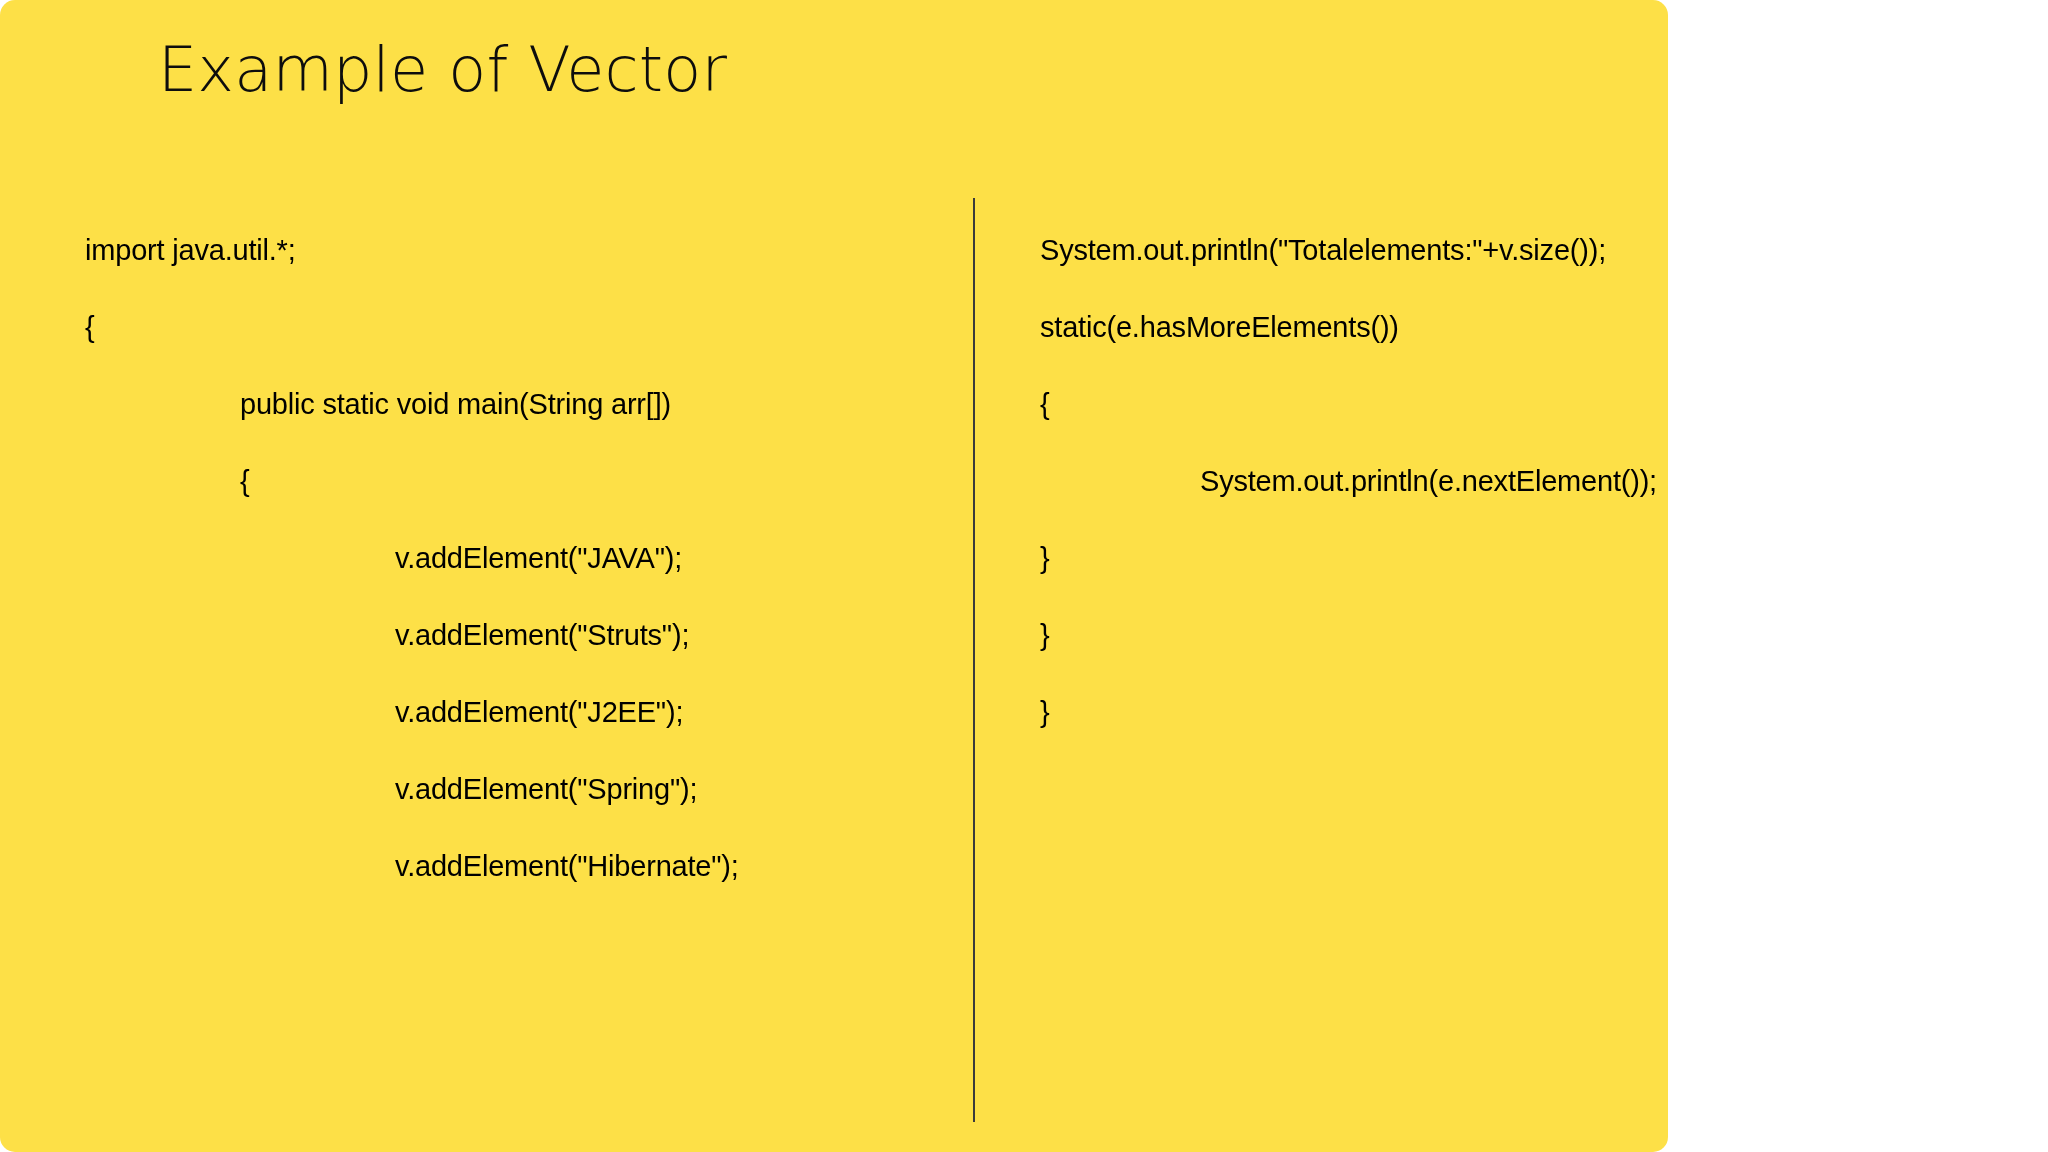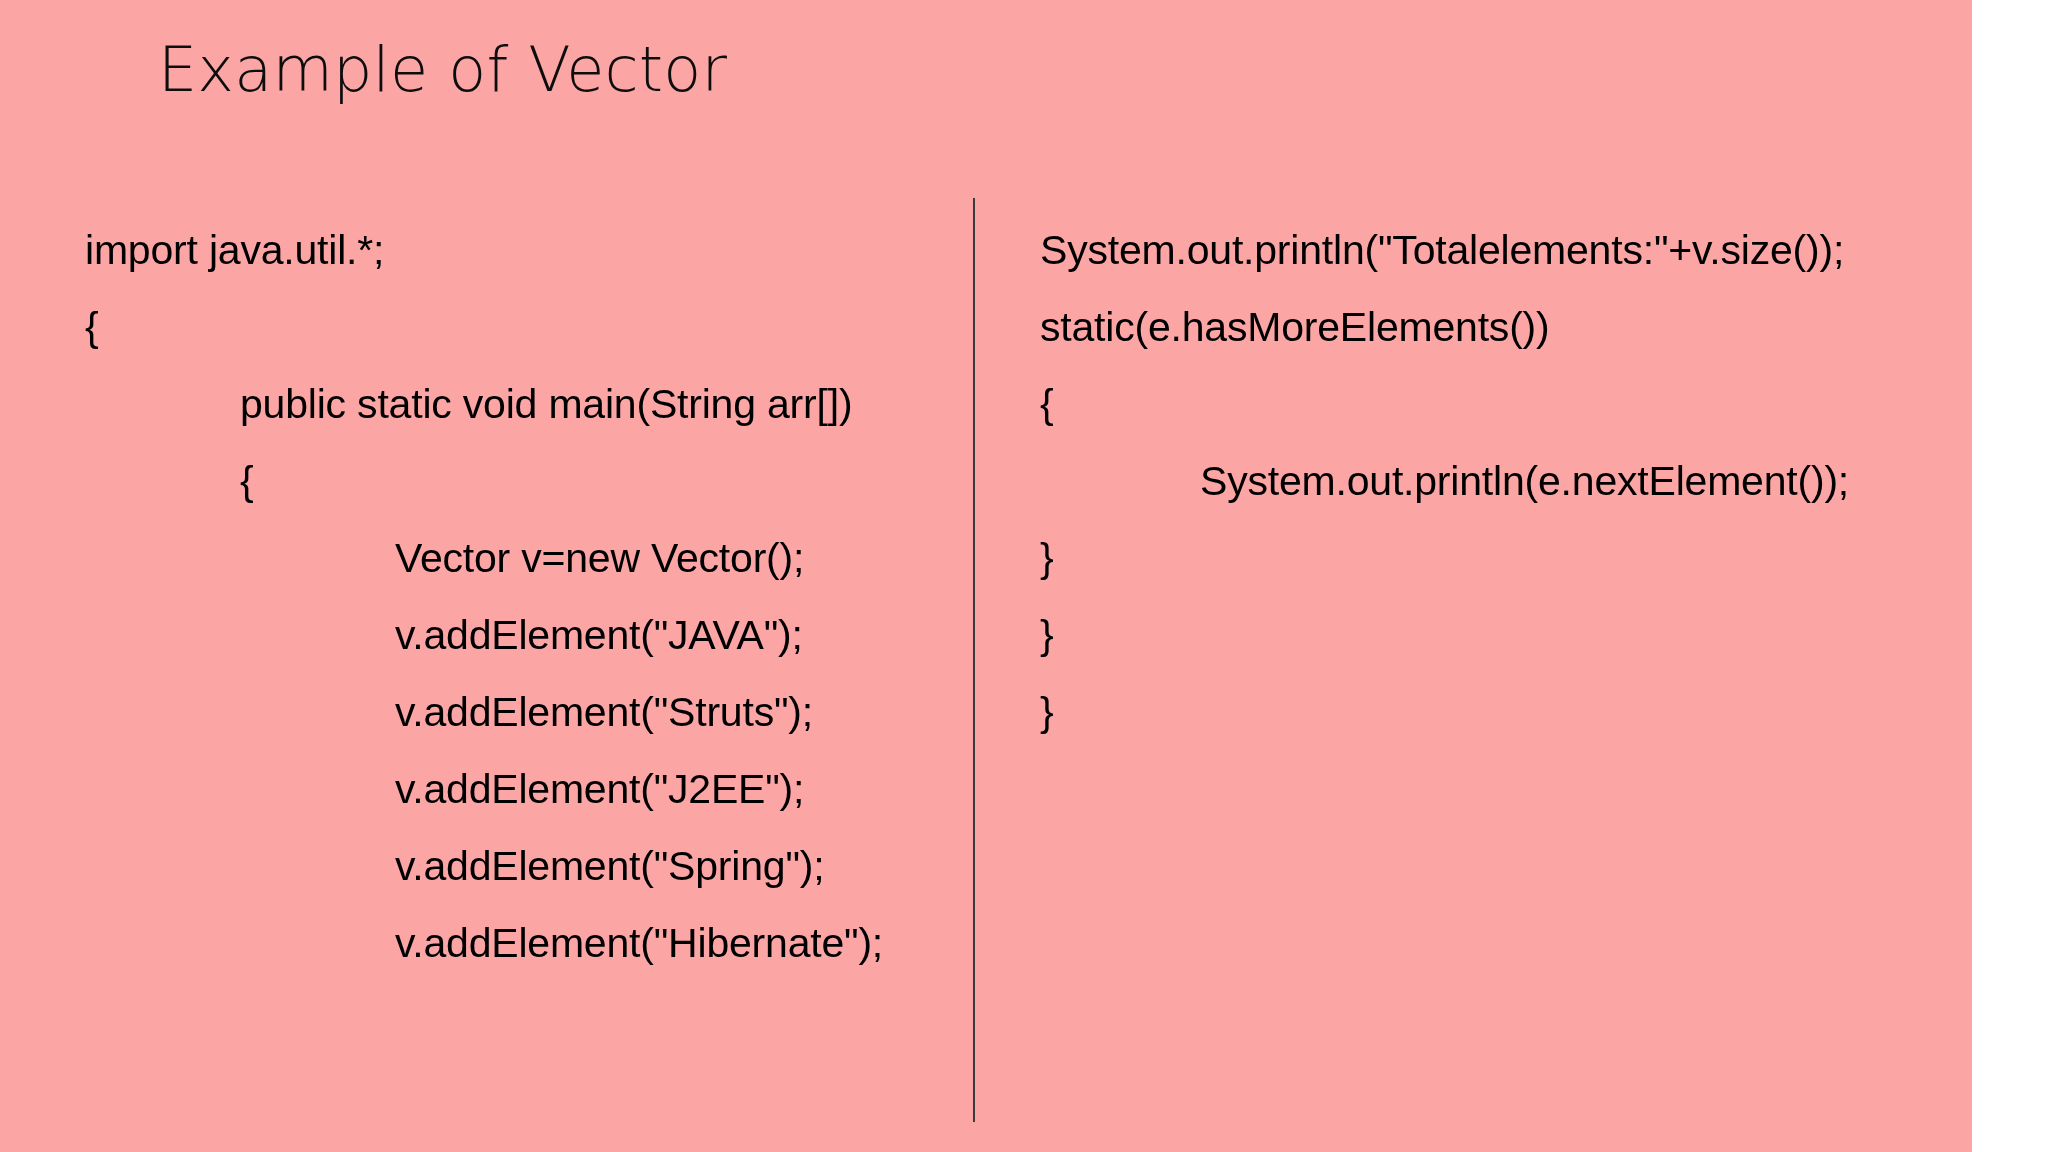--- a/index.html
+++ b/index.html
@@ -13,23 +13,24 @@
     position: relative;
     overflow: hidden;
     font-family: "Liberation Sans", sans-serif;
     color: #000000;
     -webkit-font-smoothing: antialiased;
   }
 
   #slide {
     position: absolute;
     left: 0; top: 0;
-    width: 1972px;
+    width: 1668px;
     height: 1152px;
-    background: #fca5a5;
+    background: #fde047;
+    border-radius: 15px;
   }
 
   #slide-title {
     position: absolute;
     left: 158px;
     top: 32px;
     font-family: "DejaVu Sans", sans-serif;
     font-weight: 300;
     font-size: 62px;
     line-height: 76px;
@@ -50,21 +51,21 @@
   .code-column {
     position: absolute;
     top: 212px;
   }
   #code-left  { left: 85px;  width: 870px; }
   #code-right { left: 1040px; width: 960px; }
 
   .code-line {
     font-family: "Liberation Sans", sans-serif;
     font-weight: 400;
-    font-size: 41px;
+    font-size: 29px;
     line-height: 77px;
     height: 77px;
     color: #000000;
     white-space: pre;
     letter-spacing: -0.2px;
   }
 
   .indent-1 { padding-left: 155px; }
   .indent-2 { padding-left: 310px; }
 
@@ -77,21 +78,20 @@
 
   <div id="slide-title">Example of Vector</div>
 
   <div id="divider"></div>
 
   <div class="code-column" id="code-left">
       <div class="code-line">import java.util.*;</div>
       <div class="code-line">{</div>
       <div class="code-line indent-1">public static void main(String arr[])</div>
       <div class="code-line indent-1">{</div>
-      <div class="code-line indent-2">Vector v=new Vector();</div>
       <div class="code-line indent-2">v.addElement("JAVA");</div>
       <div class="code-line indent-2">v.addElement("Struts");</div>
       <div class="code-line indent-2">v.addElement("J2EE");</div>
       <div class="code-line indent-2">v.addElement("Spring");</div>
       <div class="code-line indent-2">v.addElement("Hibernate");</div>
     </div>
 
   <div class="code-column" id="code-right">
       <div class="code-line">System.out.println("Totalelements:"+v.size());</div>
       <div class="code-line">static(e.hasMoreElements())</div>

